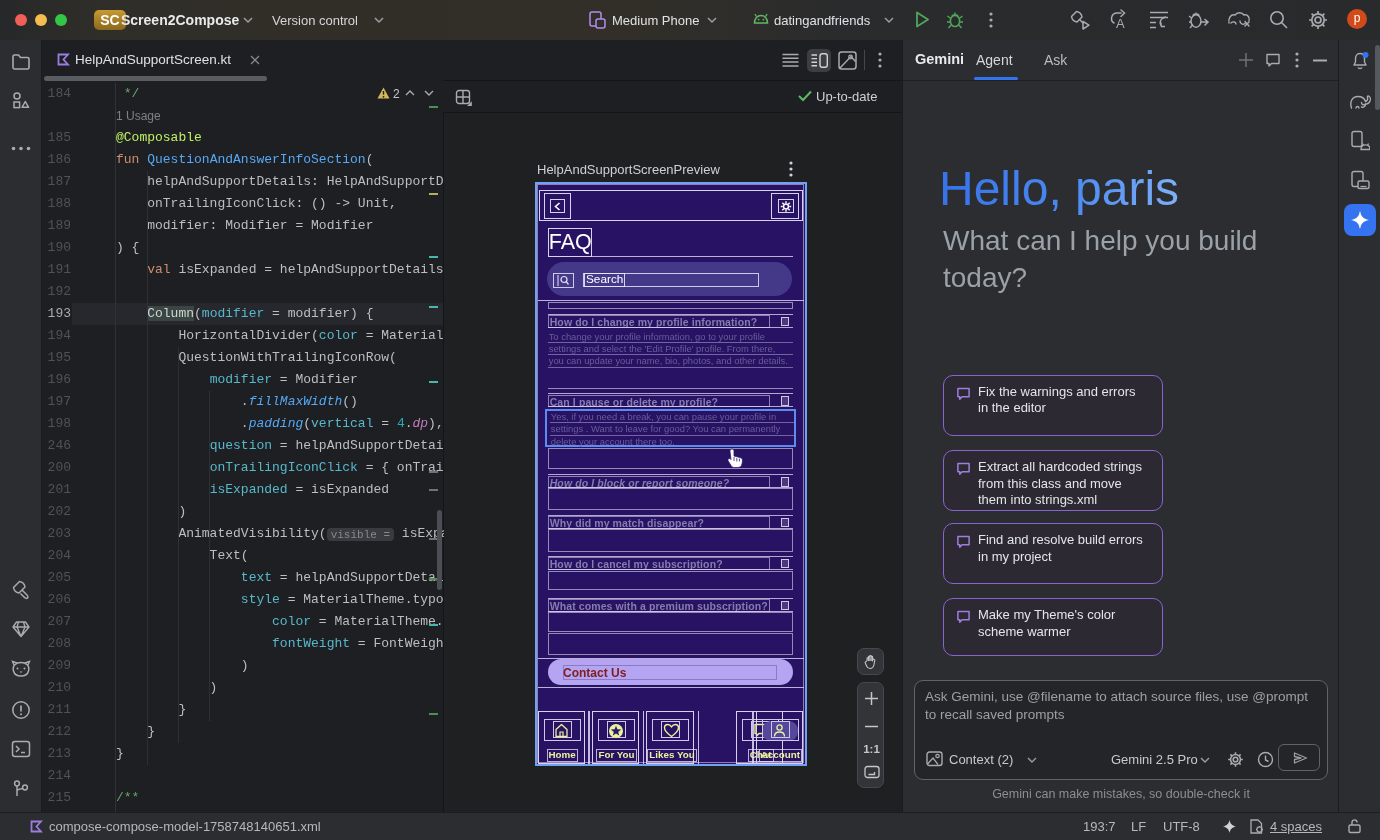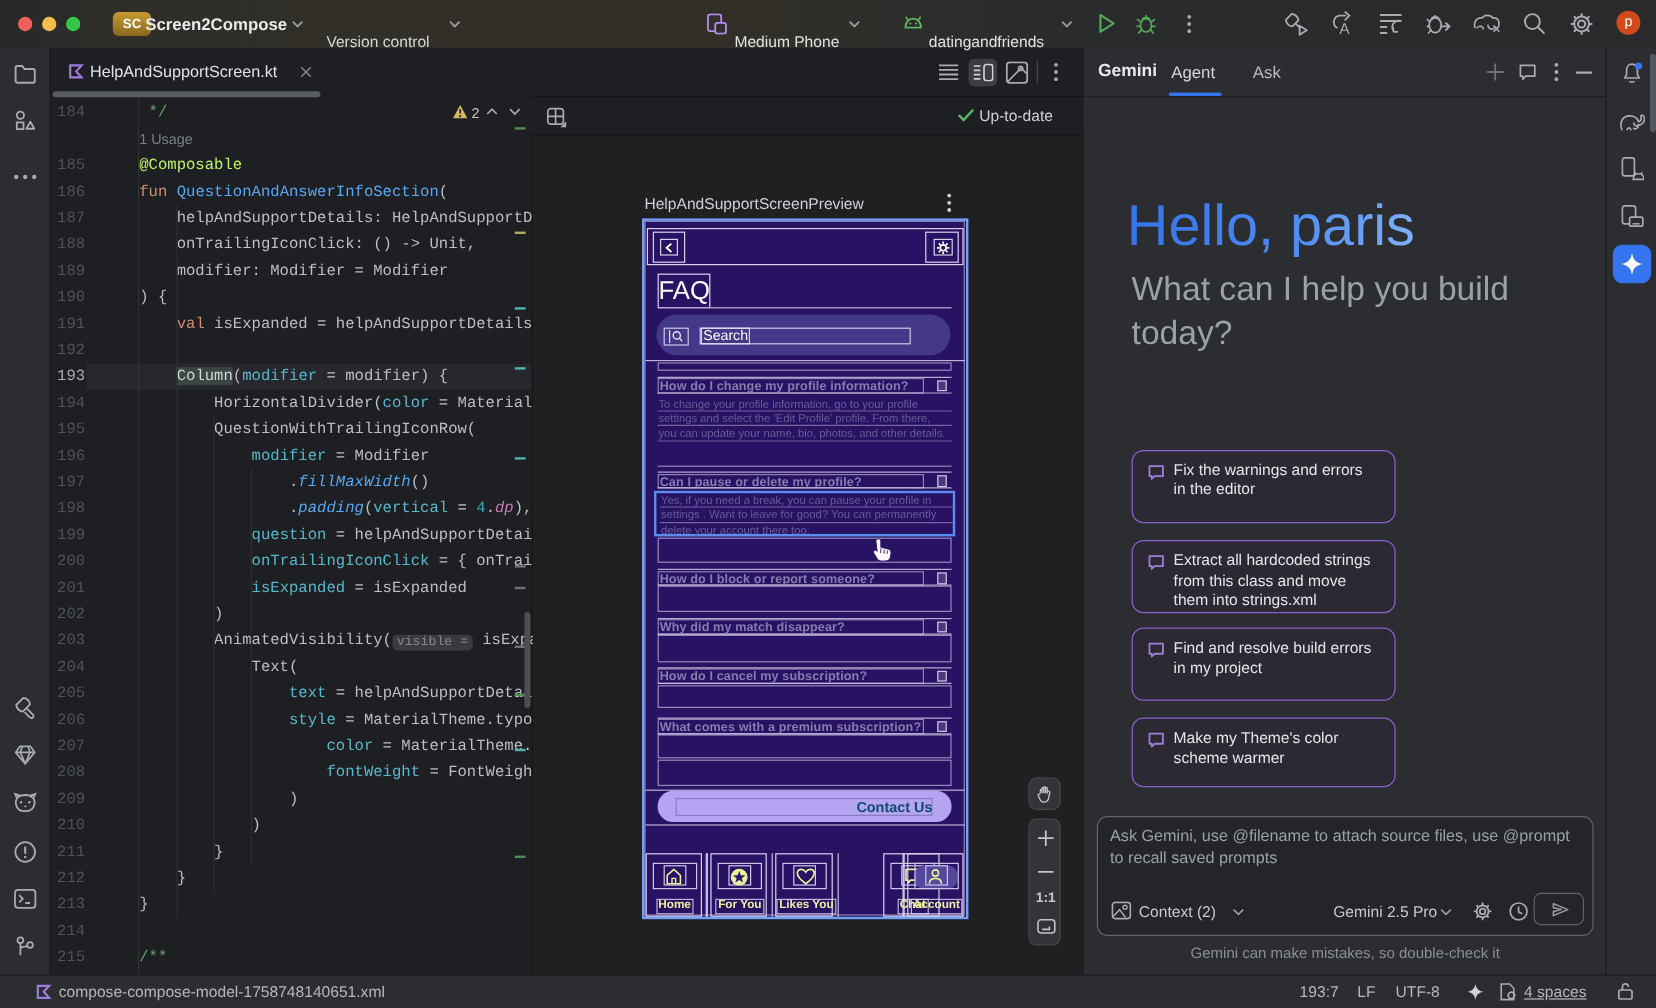--- a/index.html
+++ b/index.html
@@ -6,21 +6,21 @@
 html,body { -webkit-font-smoothing:antialiased; width:1380px; height:840px; background:#1e1f22; overflow:hidden;
   font-family:"Liberation Sans", sans-serif; }
 .abs { position:absolute; }
 #stage { position:relative; width:1380px; height:840px; }
 
 
 #titlebar { left:0; top:0; width:1380px; height:40px;
   background:linear-gradient(90deg,#27282a 0%, #302e28 8%, #322f28 45%, #2a2b2d 62%, #292a2c 100%); }
 .tl { width:12px; height:12px; border-radius:50%; top:14px; }
 #title-left-txt { color:#e8eaec; font-size:14px; font-weight:700; top:12px; }
-.tbar-txt { color:#d4d6da; font-size:13px; top:27px; }
+.tbar-txt { color:#d4d6da; font-size:13px; top:13px; }
 
 
 #leftbar { left:0; top:40px; width:42px; height:772px; background:#2b2d30; border-right:1px solid #1b1c1e; }
 .sideicon { left:10px; width:22px; height:22px; color:#a8abb0; }
 
 
 #editorpane { left:42px; top:40px; width:401px; height:772px; background:#1e1f22; }
 #tabbar { left:42px; top:40px; width:401px; height:36px; background:#1e1f22; }
 #tabtitle { left:33px; top:12px; color:#dfe1e5; font-size:13.5px; }
 #hsb { left:44px; top:76px; width:223px; height:5px; background:#595c61; border-radius:3px; }
@@ -72,21 +72,21 @@
 </style>
 </head>
 <body>
 <div id="stage">
 <div class="abs" id="prevcanvas"></div>
 
 <div class="abs" id="titlebar">
   <div class="abs tl" style="left:15px;background:#f25f58;"></div>
   <div class="abs tl" style="left:35px;background:#f5bd4f;"></div>
   <div class="abs tl" style="left:55px;background:#33c748;"></div>
-  <div class="abs" style="left:94px;top:10px;width:32px;height:20px;border-radius:5px;background:linear-gradient(180deg,#c79a33,#8a681c);color:#fff;font-size:11px;font-weight:700;text-align:center;line-height:20px;">SC</div>
+  <div class="abs" style="left:94px;top:10px;width:32px;height:20px;border-radius:5px;background:linear-gradient(180deg,#c79a33,#8a681c);color:#fff;font-size:14px;font-weight:700;text-align:center;line-height:20px;">SC</div>
   <div class="abs" id="title-left-txt" style="left:121px;">Screen2Compose</div>
   <svg class="abs" style="left:243px;top:17px;" width="10" height="7">
         <path d="M1 1 L5 5 L9 1" stroke="#9a9da2" stroke-width="1.5" fill="none"></path>
       </svg>
   <div class="abs tbar-txt" style="left:272px;">Version control</div>
   <svg class="abs" style="left:374px;top:17px;" width="10" height="7">
         <path d="M1 1 L5 5 L9 1" stroke="#9a9da2" stroke-width="1.5" fill="none"></path>
       </svg>
 
   <svg class="abs" style="left:589px;top:11px;" width="17" height="18" viewBox="0 0 17 18">
@@ -208,21 +208,21 @@
         <div class="lnum" style="top:132px;">189</div>
         <div class="lnum" style="top:154px;">190</div>
         <div class="lnum" style="top:176px;">191</div>
         <div class="lnum" style="top:198px;">192</div>
         <div class="lnum" style="top:220px;color:#a9abb0;">193</div>
         <div class="lnum" style="top:242px;">194</div>
         <div class="lnum" style="top:264px;">195</div>
         <div class="lnum" style="top:286px;">196</div>
         <div class="lnum" style="top:308px;">197</div>
         <div class="lnum" style="top:330px;">198</div>
-        <div class="lnum" style="top:352px;">199</div>
+        <div class="lnum" style="top:352px;">246</div>
         <div class="lnum" style="top:374px;">200</div>
         <div class="lnum" style="top:396px;">201</div>
         <div class="lnum" style="top:418px;">202</div>
         <div class="lnum" style="top:440px;">203</div>
         <div class="lnum" style="top:462px;">204</div>
         <div class="lnum" style="top:484px;">205</div>
         <div class="lnum" style="top:506px;">206</div>
         <div class="lnum" style="top:528px;">207</div>
         <div class="lnum" style="top:550px;">208</div>
         <div class="lnum" style="top:572px;">209</div>
@@ -371,21 +371,21 @@
       <div class="wempty" style="top:427.5px;height:20.6px;"></div>
       <div class="wempty" style="top:449.1px;height:22.4px;"></div>
   <div class="qrow" style="top:129.5px;">
       <div class="qtext">How do I change my profile information?</div>
       <div class="qcheck"></div>
     </div>
       <div class="qrow" style="top:209.1px;">
       <div class="qtext">Can I pause or delete my profile?</div>
       <div class="qcheck"></div>
     </div>
-      <div class="qrow" style="top:290.1px;">
+      <div class="qrow" style="top:290.1px;font-style:italic;">
       <div class="qtext">How do I block or report someone?</div>
       <div class="qcheck"></div>
     </div>
       <div class="qrow" style="top:330.5px;">
       <div class="qtext">Why did my match disappear?</div>
       <div class="qcheck"></div>
     </div>
       <div class="qrow" style="top:371.5px;">
       <div class="qtext">How do I cancel my subscription?</div>
       <div class="qcheck"></div>
@@ -409,21 +409,21 @@
   </div>
 
   <svg class="abs" style="left:190px;top:264px;" width="17" height="20" viewBox="0 0 17 20">
         <path d="M5 1 C6.5 1 7 2 7 3.5 L7 8 L13 9.5 C15 10 15.5 11 15.5 13 L15 16 C14.5 18.5 13 19.5 10.5 19.5 L7.5 19.5 C6 19.5 5 19 4 17.5 L1.5 13.5 C0.5 12 1 10.5 2.5 10.5 C3.2 10.5 3.6 11 4 11.5 L3 3.5 C3 2 3.5 1 5 1 Z" fill="#fff" stroke="#2a1a6e" stroke-width="0.8"></path>
         <path d="M7 9 L7 13 M9.8 10 L9.8 13.5 M12.4 10.6 L12.4 13.5" stroke="#2a1a6e" stroke-width="0.8"></path>
       </svg>
   <div class="abs" style="left:0.5px;top:473.5px;width:266px;height:1px;background:rgba(225,219,244,0.8);"></div>
 
   <div class="abs" style="left:10.5px;top:475.1px;width:245px;height:26.4px;border-radius:13px;background:#b5a4f1;">
     <div class="abs" style="left:15.5px;top:5.5px;width:214px;height:15.5px;border:1px solid #8a7cc4;"></div>
-    <div class="abs" style="left:15.5px;top:8px;width:214px;text-align:right;color:#0c4a6e;font-weight:700;font-size:12px;line-height:12px;">Contact Us</div>
+    <div class="abs" style="left:15.5px;top:8px;width:214px;text-align:left;color:#7f1d1d;font-weight:700;font-size:12px;line-height:12px;">Contact Us</div>
   </div>
   <div class="abs" style="left:0.5px;top:502.5px;width:266px;height:1px;background:rgba(225,219,244,0.8);"></div>
   <div class="abs" style="left:0;top:526.5px;width:267px;height:53.5px;">
         <div class="abs" style="left:51.2px;top:0;width:1.5px;height:53.5px;background:rgba(225,219,244,0.85);"></div>
         <div class="abs" style="left:105.8px;top:0;width:1.5px;height:53.5px;background:rgba(225,219,244,0.85);"></div>
         <div class="abs" style="left:160.6px;top:0;width:1.5px;height:53.5px;background:rgba(225,219,244,0.85);"></div>
         <div class="abs" style="left:215.1px;top:0;width:1.5px;height:53.5px;background:rgba(225,219,244,0.85);"></div>
         <div class="abs wb" style="left:0.5px;top:0;width:47.3px;height:53.5px;">
       <div class="abs wthin" style="left:5.1px;top:7px;width:37px;height:22px;"></div>
       <div class="abs wthin" style="left:14.1px;top:9.5px;width:19px;height:17px;"></div>

